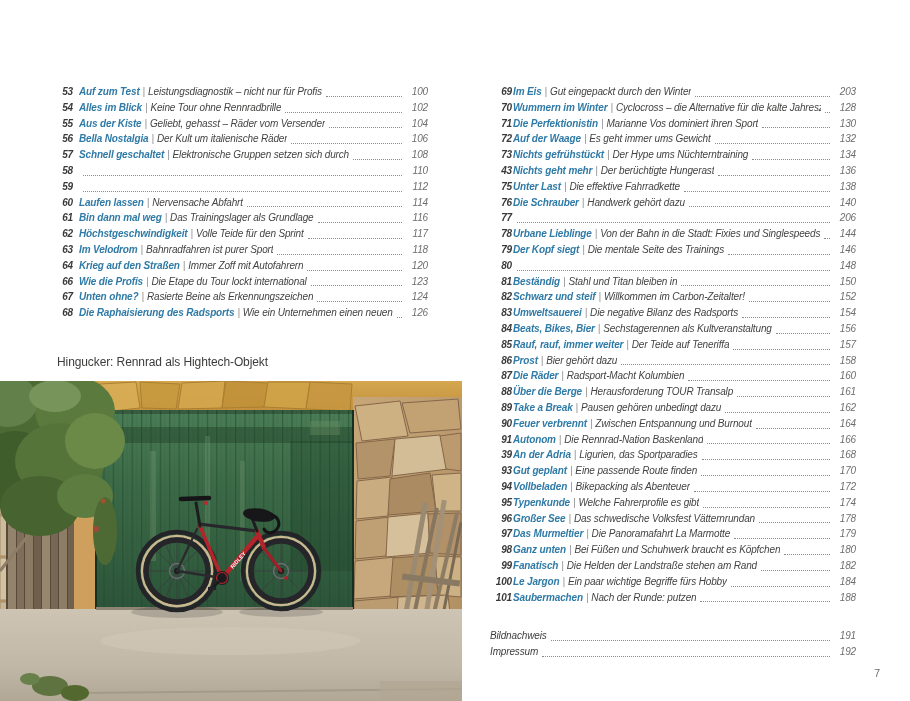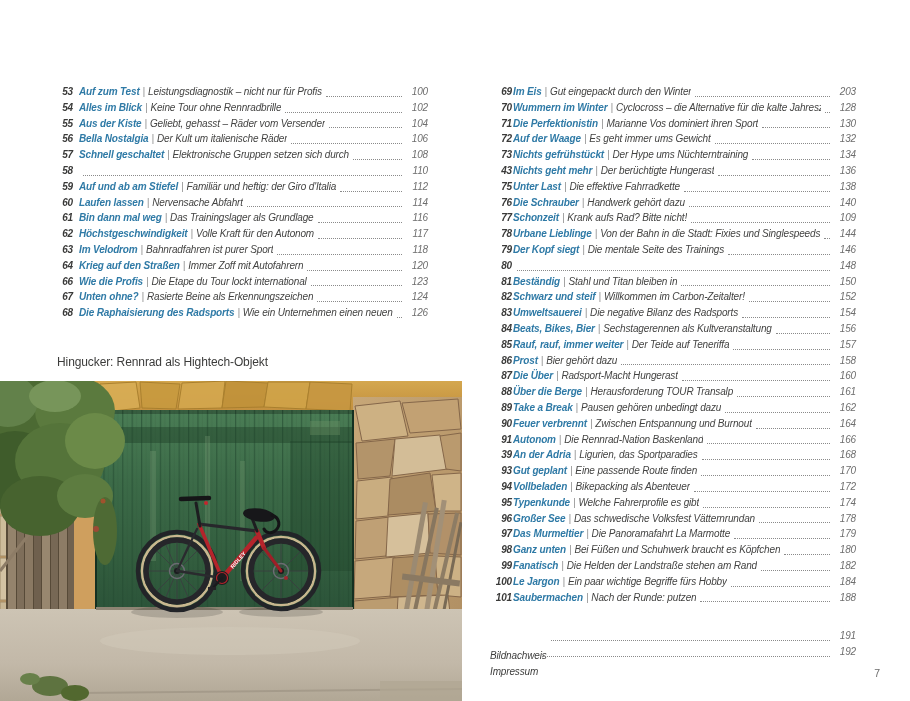--- a/index.html
+++ b/index.html
@@ -21,21 +21,21 @@
   .label{overflow:hidden;flex:0 1 auto;text-align:right;}
   .title{font-weight:700;color:#2f7aa6;}
   .sep{color:#8f8f8f;padding:0 3px;}
   .desc{color:#434342;}
   .dots{
     flex:1 1 auto;min-width:5px;align-self:flex-end;
     margin:0 4px 3px 4px;border-bottom:1.6px dotted #8a8a8a;height:0;
   }
   .pagenum{flex:0 0 auto;width:22px;text-align:right;color:#6e6e6e;}
   .backmatter{margin-top:22px;}
-  .bm-label{color:#3d3d3c;flex:0 1 auto;overflow:hidden;margin-top:20px;}
+  .bm-label{color:#3d3d3c;flex:0 1 auto;overflow:hidden;}
   .caption{
     position:absolute;left:57px;top:355px;font-size:12px;letter-spacing:-0.1px;
     color:#3c3c3b;
   }
   .photo{position:absolute;left:0;top:381px;width:462px;height:320px;}
   .photo svg{display:block;}
   .folio{
     position:absolute;left:858px;top:667px;width:22px;text-align:right;
     font-size:10.5px;color:#6b6b6b;
   }
@@ -76,39 +76,38 @@
       <span class="dots"></span>
       <span class="pagenum">108</span>
     </div>
       <div class="toc-row">
       <span class="num">58</span>
       <span class="dots"></span>
       <span class="pagenum">110</span>
     </div>
       <div class="toc-row">
       <span class="num">59</span>
-      <span class="label"><span class="title">Auf und ab am Stiefel</span><span class="sep">|</span><span class="desc">Familiär und heftig: der Giro d'Italia</span></span>
       <span class="dots"></span>
       <span class="pagenum">112</span>
     </div>
       <div class="toc-row">
       <span class="num">60</span>
       <span class="label"><span class="title">Laufen lassen</span><span class="sep">|</span><span class="desc">Nervensache Abfahrt</span></span>
       <span class="dots"></span>
       <span class="pagenum">114</span>
     </div>
       <div class="toc-row">
       <span class="num">61</span>
       <span class="label"><span class="title">Bin dann mal weg</span><span class="sep">|</span><span class="desc">Das Trainingslager als Grundlage</span></span>
       <span class="dots"></span>
       <span class="pagenum">116</span>
     </div>
       <div class="toc-row">
       <span class="num">62</span>
-      <span class="label"><span class="title">Höchstgeschwindigkeit</span><span class="sep">|</span><span class="desc">Volle Kraft für den Autonom</span></span>
+      <span class="label"><span class="title">Höchstgeschwindigkeit</span><span class="sep">|</span><span class="desc">Volle Teide für den Sprint</span></span>
       <span class="dots"></span>
       <span class="pagenum">117</span>
     </div>
       <div class="toc-row">
       <span class="num">63</span>
       <span class="label"><span class="title">Im Velodrom</span><span class="sep">|</span><span class="desc">Bahnradfahren ist purer Sport</span></span>
       <span class="dots"></span>
       <span class="pagenum">118</span>
     </div>
       <div class="toc-row">
@@ -181,23 +180,22 @@
       <span class="pagenum">138</span>
     </div>
       <div class="toc-row">
       <span class="num">76</span>
       <span class="label"><span class="title">Die Schrauber</span><span class="sep">|</span><span class="desc">Handwerk gehört dazu</span></span>
       <span class="dots"></span>
       <span class="pagenum">140</span>
     </div>
       <div class="toc-row">
       <span class="num">77</span>
-      <span class="label"><span class="title">Schonzeit</span><span class="sep">|</span><span class="desc">Krank aufs Rad? Bitte nicht!</span></span>
-      <span class="dots"></span>
-      <span class="pagenum">109</span>
+      <span class="dots"></span>
+      <span class="pagenum">206</span>
     </div>
       <div class="toc-row">
       <span class="num">78</span>
       <span class="label"><span class="title">Urbane Lieblinge</span><span class="sep">|</span><span class="desc">Von der Bahn in die Stadt: Fixies und Singlespeeds</span></span>
       <span class="dots"></span>
       <span class="pagenum">144</span>
     </div>
       <div class="toc-row">
       <span class="num">79</span>
       <span class="label"><span class="title">Der Kopf siegt</span><span class="sep">|</span><span class="desc">Die mentale Seite des Trainings</span></span>
@@ -240,21 +238,21 @@
       <span class="pagenum">157</span>
     </div>
       <div class="toc-row">
       <span class="num">86</span>
       <span class="label"><span class="title">Prost</span><span class="sep">|</span><span class="desc">Bier gehört dazu</span></span>
       <span class="dots"></span>
       <span class="pagenum">158</span>
     </div>
       <div class="toc-row">
       <span class="num">87</span>
-      <span class="label"><span class="title">Die Über</span><span class="sep">|</span><span class="desc">Radsport-Macht Hungerast</span></span>
+      <span class="label"><span class="title">Die Räder</span><span class="sep">|</span><span class="desc">Radsport-Macht Kolumbien</span></span>
       <span class="dots"></span>
       <span class="pagenum">160</span>
     </div>
       <div class="toc-row">
       <span class="num">88</span>
       <span class="label"><span class="title">Über die Berge</span><span class="sep">|</span><span class="desc">Herausforderung TOUR Transalp</span></span>
       <span class="dots"></span>
       <span class="pagenum">161</span>
     </div>
       <div class="toc-row">

